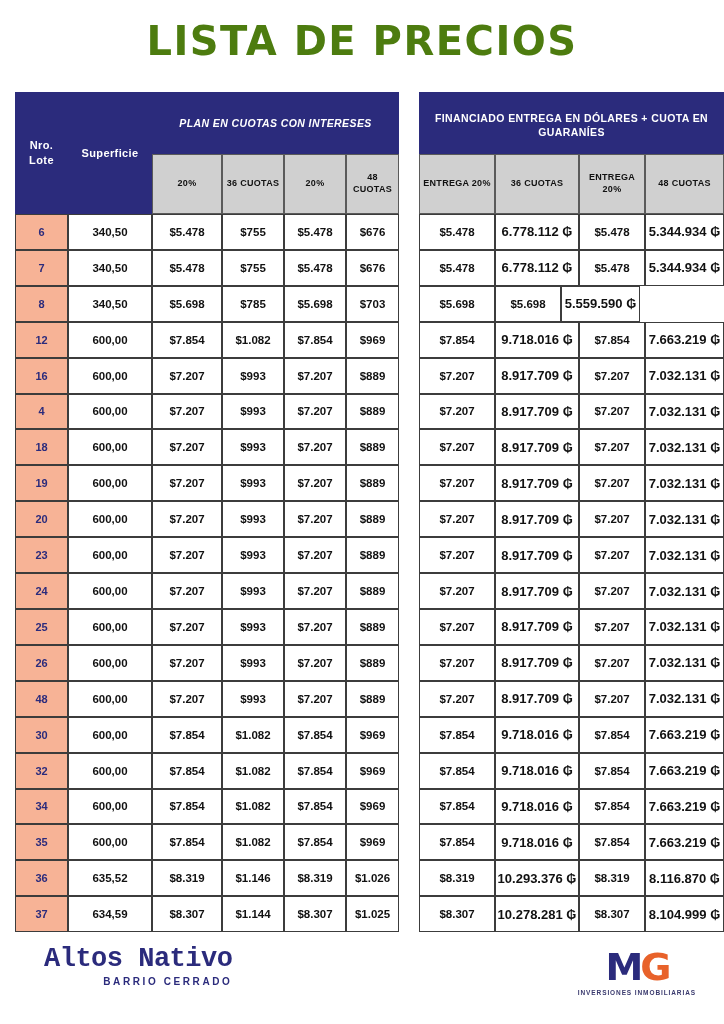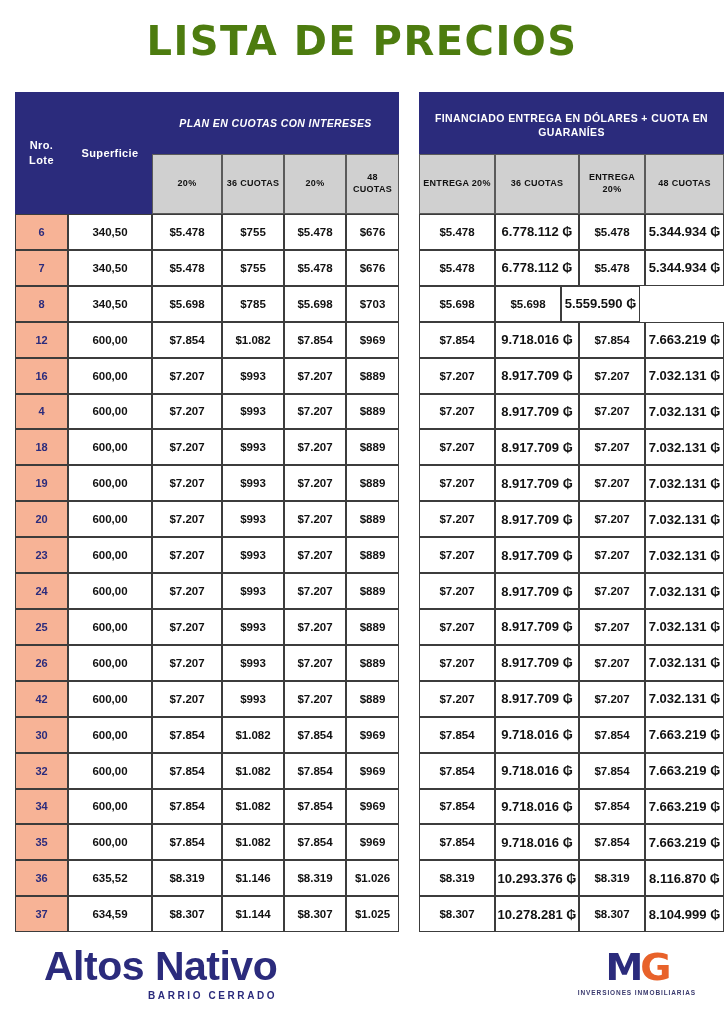--- a/index.html
+++ b/index.html
@@ -85,22 +85,22 @@
   .c-f3 { width: 66px; }
   .c-f4 { width: 79px; }
 
   
   .footer { position: absolute; left: 0; bottom: 0; width: 724px; height: 92px; }
   .brand {
     position: absolute; left: 44px; top: 14px;
     color: #2b2b7c;
   }
   .brand-name {
-    font-family: Liberation Sans, sans-serif;
-    font-size: 41px; font-weight: 700; letter-spacing: -.5px; line-height: 1;
+    font-family: Liberation Mono, monospace;
+    font-size: 27px; font-weight: 700; letter-spacing: -.5px; line-height: 1;
   }
   .brand-sub {
     font-size: 10px; font-weight: 700; letter-spacing: 2.6px;
     text-align: right; margin-top: 3px;
   }
   .mg { position: absolute; right: 28px; top: 16px; text-align: center; }
   .mg-mark { font-size: 38px; font-weight: 700; line-height: 1;
              font-family: "DejaVu Sans", sans-serif; letter-spacing: -3px; }
   .mg-m { color: #2b2b7c; }
   .mg-g { color: #e8622a; }
@@ -232,21 +232,21 @@
           </div>
           <div class="row">
             <div class="cell lote c-lote">26</div>
             <div class="cell c-sup">600,00</div>
             <div class="cell c-p1">$7.207</div>
             <div class="cell c-p2">$993</div>
             <div class="cell c-p3">$7.207</div>
             <div class="cell c-p4">$889</div>
           </div>
           <div class="row">
-            <div class="cell lote c-lote">42</div>
+            <div class="cell lote c-lote">48</div>
             <div class="cell c-sup">600,00</div>
             <div class="cell c-p1">$7.207</div>
             <div class="cell c-p2">$993</div>
             <div class="cell c-p3">$7.207</div>
             <div class="cell c-p4">$889</div>
           </div>
           <div class="row">
             <div class="cell lote c-lote">30</div>
             <div class="cell c-sup">600,00</div>
             <div class="cell c-p1">$7.854</div>

